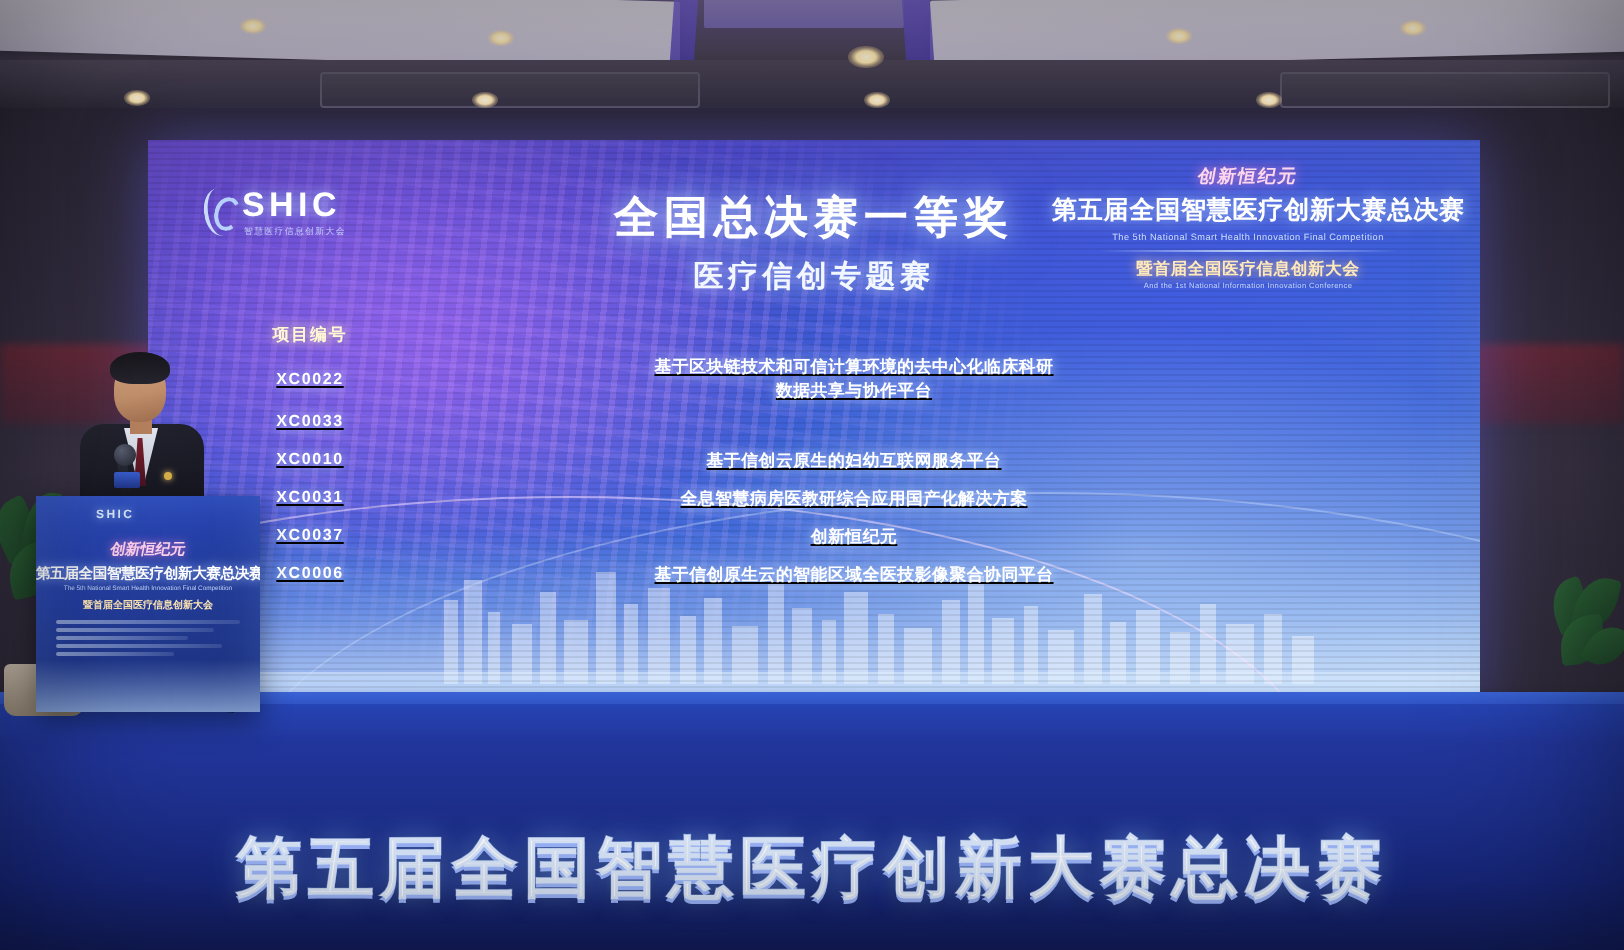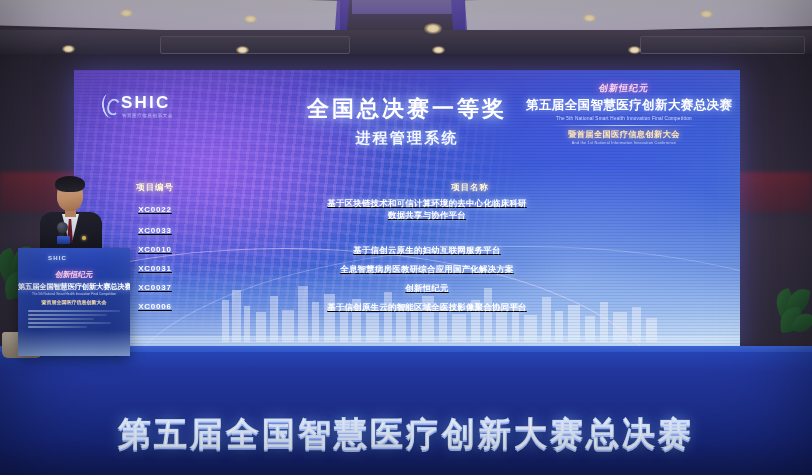--- a/index.html
+++ b/index.html
@@ -95,21 +95,21 @@
   .el-main { margin-top:2px; font-size:12.5px; font-weight:700; color:#fff; letter-spacing:.4px;
     text-shadow:0 0 8px rgba(170,200,255,.95); white-space:nowrap; }
   .el-en { margin-top:2px; font-size:4.6px; color:#d6e6ff; letter-spacing:.25px; white-space:nowrap; opacity:.95; }
   .el-rule { margin:4px auto 3px; width:150px; height:1px;
     background:linear-gradient(90deg,rgba(200,225,255,0),rgba(210,230,255,.85),rgba(200,225,255,0)); }
   .el-sec { font-size:8.2px; font-weight:700; color:#ffe9bb; letter-spacing:.4px; white-space:nowrap;
     text-shadow:0 0 6px rgba(255,210,140,.8); }
   .el-secen { margin-top:1px; font-size:3.8px; color:#cfe0ff; letter-spacing:.2px; white-space:nowrap; opacity:.9; }
 
   
-  .tbl { position:absolute; left:18px; top:112px; width:630px; }
+  .tbl { position:absolute; left:18px; top:92px; width:630px; }
   .tbl-head { display:flex; align-items:center; font-size:8.4px; font-weight:700;
     color:#fff7d6; letter-spacing:1px; text-shadow:0 0 6px rgba(255,235,180,.85); padding-bottom:4px; }
   .c-code { width:126px; text-align:center; flex:0 0 126px; }
   .c-name { flex:1; text-align:center; }
   .trow { display:flex; align-items:center; min-height:19px;text-decoration:underline; }
   .trow .c-code { font-size:8px; font-weight:700; color:#ffffff; letter-spacing:.8px;
     text-shadow:0 0 6px rgba(190,215,255,.9); }
   .trow .c-name { font-size:8.4px; font-weight:700; color:#ffffff; line-height:1.45;
     letter-spacing:.3px; text-shadow:0 0 6px rgba(190,215,255,.9); padding-right:86px; }
 
@@ -261,35 +261,34 @@
 
     <div class="led-scan"></div>
 
     <div class="shic-logo">
       <div class="shic-mark"></div>
       <div class="shic-text">SHIC</div>
       <div class="shic-sub">智慧医疗信息创新大会</div>
     </div>
 
     <div class="award-title">全国总决赛一等奖</div>
-    <div class="award-sub">进程管理系统</div>
+    <div class="award-sub">医疗信创专题赛</div>
 
     <div class="event-lockup">
       <div class="el-tag">创新恒纪元</div>
       <div class="el-main">第五届全国智慧医疗创新大赛总决赛</div>
       <div class="el-en">The 5th National Smart Health Innovation Final Competition</div>
       <div class="el-rule"></div>
       <div class="el-sec">暨首届全国医疗信息创新大会</div>
       <div class="el-secen">And the 1st National Information Innovation Conference</div>
     </div>
 
     <div class="tbl">
       <div class="tbl-head">
         <div class="c-code">项目编号</div>
-        <div class="c-name">项目名称</div>
       </div>
       <div id="rows">
           <div class="trow">
             <div class="c-code">XC0022</div>
             <div class="c-name">基于区块链技术和可信计算环境的去中心化临床科研<br>数据共享与协作平台</div>
           </div>
           <div class="trow">
             <div class="c-code">XC0033</div>
           </div>
           <div class="trow">

